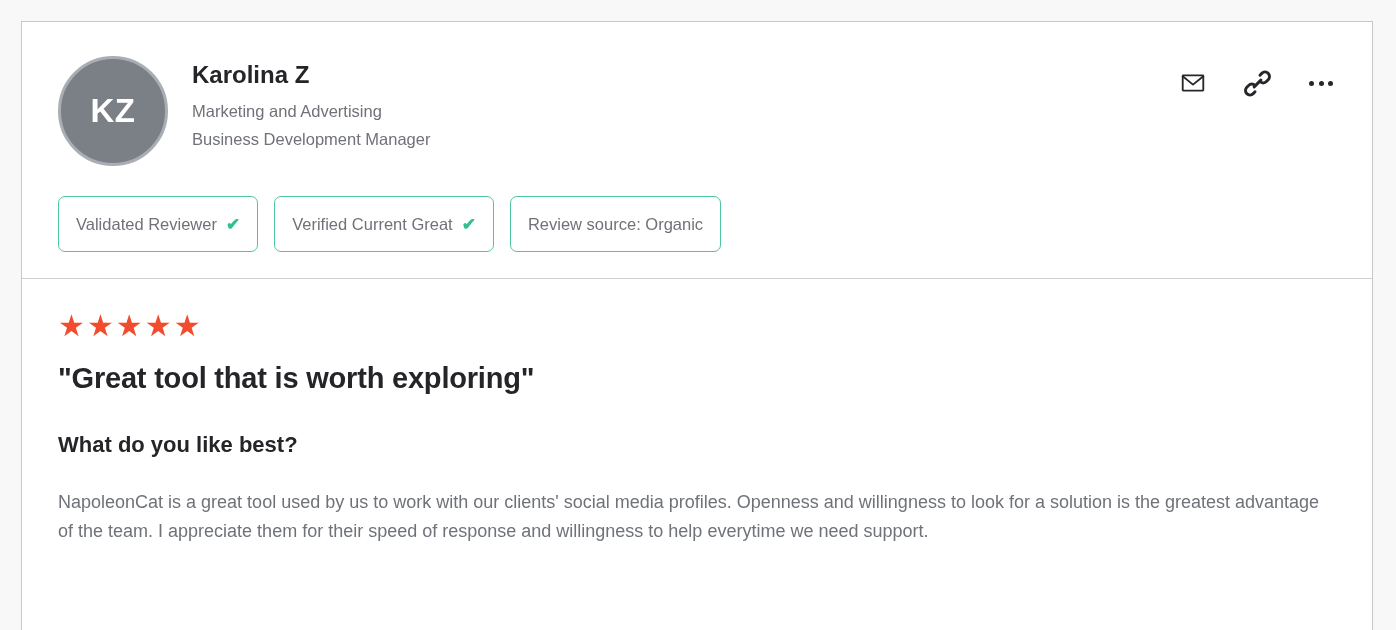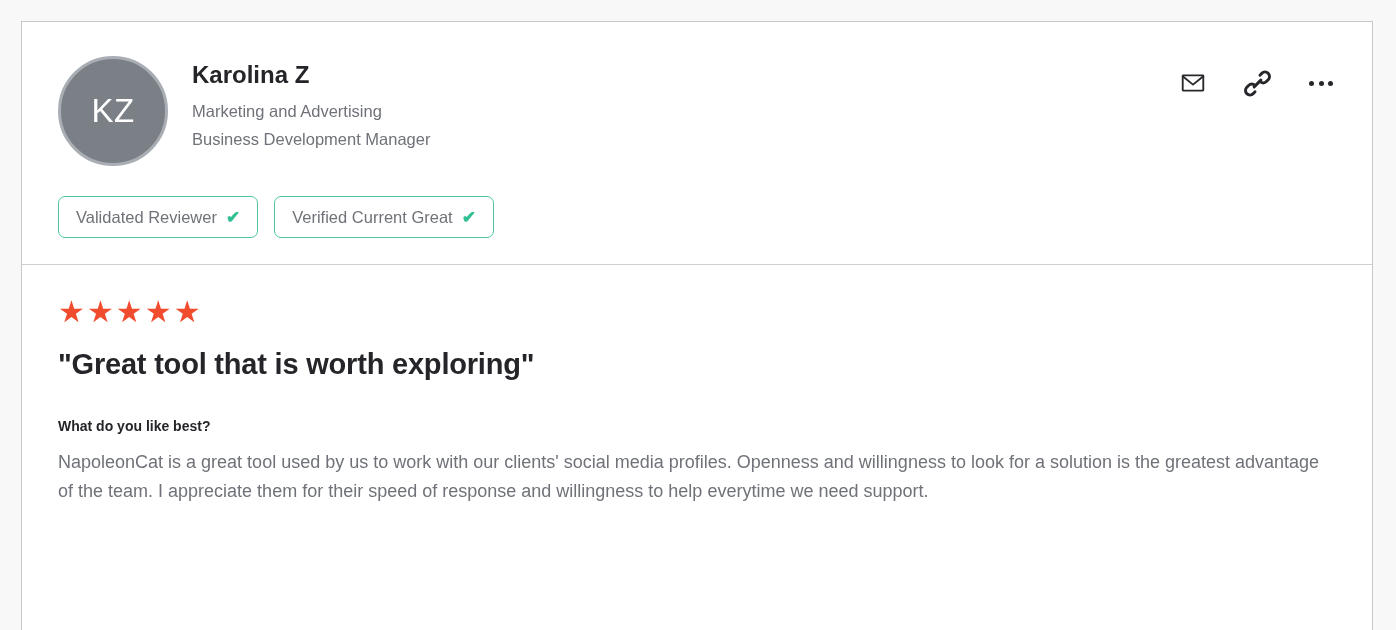--- a/index.html
+++ b/index.html
@@ -51,21 +51,21 @@
     height: 110px;
     border-radius: 50%;
     background: #7b7f86;
     border: 3px solid #a9adb4;
     box-sizing: border-box;
     display: flex;
     align-items: center;
     justify-content: center;
     color: #ffffff;
     font-size: 33px;
-    font-weight: 400;
+    font-weight: 700;
     letter-spacing: 0.5px;
     user-select: none;
   }
 
   .reviewer-meta {
     margin-left: 24px;
     padding-top: 5px;
   }
 
   .reviewer-name {
@@ -128,21 +128,21 @@
     gap: 16px;
     margin-top: 30px;
   }
 
   .badge {
     display: inline-flex;
     align-items: center;
     gap: 9px;
     border: 1.5px solid #4fc4a3;
     border-radius: 7px;
-    padding: 11px 17px;
+    padding: 18px 17px;
     font-size: 16.5px;
     color: #6f7278;
     background: #ffffff;
     line-height: 1.1;
     white-space: nowrap;
     cursor: default;
   }
 
   .check-icon {
     color: #2fbf92;
@@ -172,24 +172,24 @@
   .review-title {
     font-size: 29px;
     font-weight: 700;
     color: #252529;
     letter-spacing: -0.2px;
     margin: 0 0 36px 0;
     line-height: 1.2;
   }
 
   .qa-question {
-    font-size: 14px;
+    font-size: 22px;
     font-weight: 700;
     color: #252529;
-    margin-bottom: 14px;
+    margin-bottom: 30px;
   }
 
   .qa-answer {
     font-size: 18px;
     color: #6f7278;
     line-height: 1.62;
     max-width: 1272px;
   }
 </style>
 </head>
@@ -249,20 +249,23 @@
         <div class="badge">
           <span>Validated Reviewer</span>
           <span class="check-icon">✔</span>
         </div>
 
         <div class="badge">
           <span>Verified Current Great</span>
           <span class="check-icon">✔</span>
         </div>
 
+        <div class="badge">
+          <span>Review source: Organic</span>
+        </div>
       </div>
     </div>
 
     <div class="card-body">
 
       <div class="stars">
         <span class="star">★</span>
         <span class="star">★</span>
         <span class="star">★</span>
         <span class="star">★</span>

